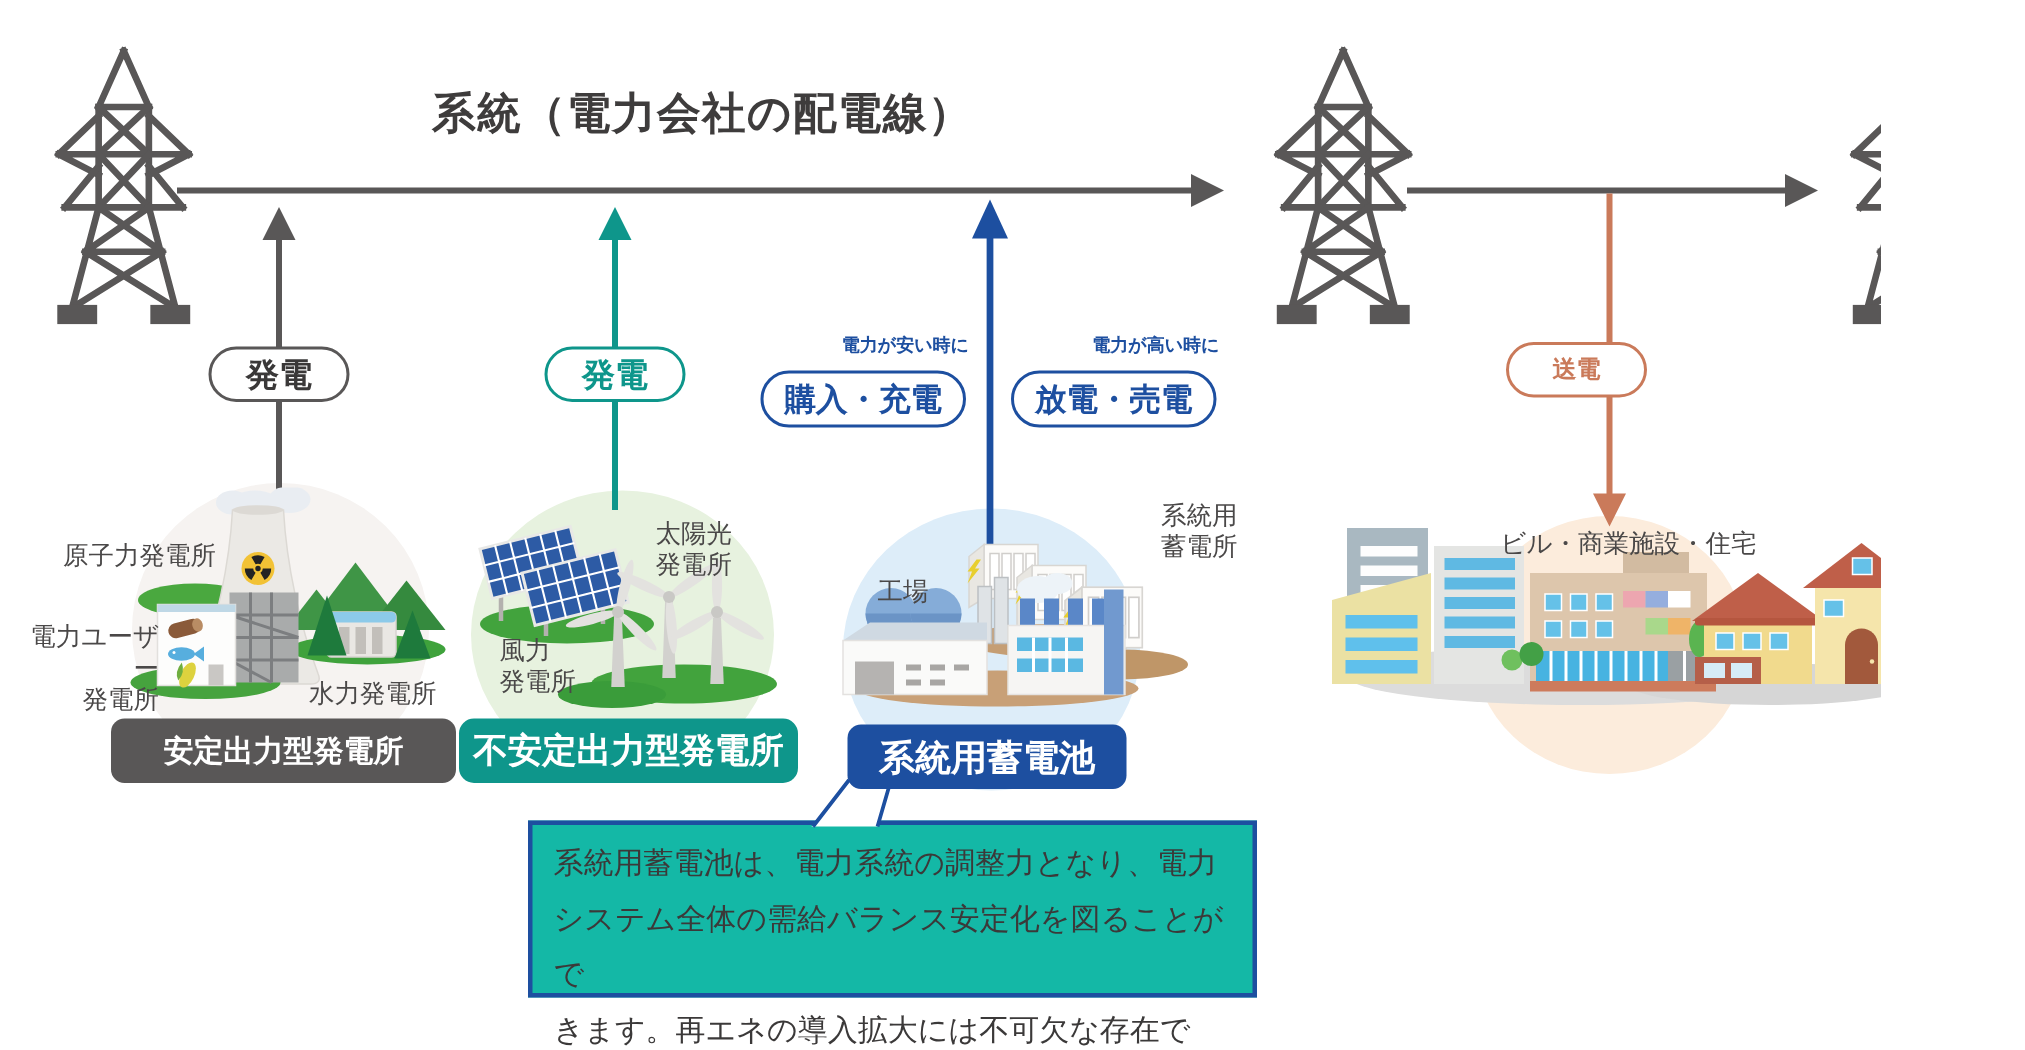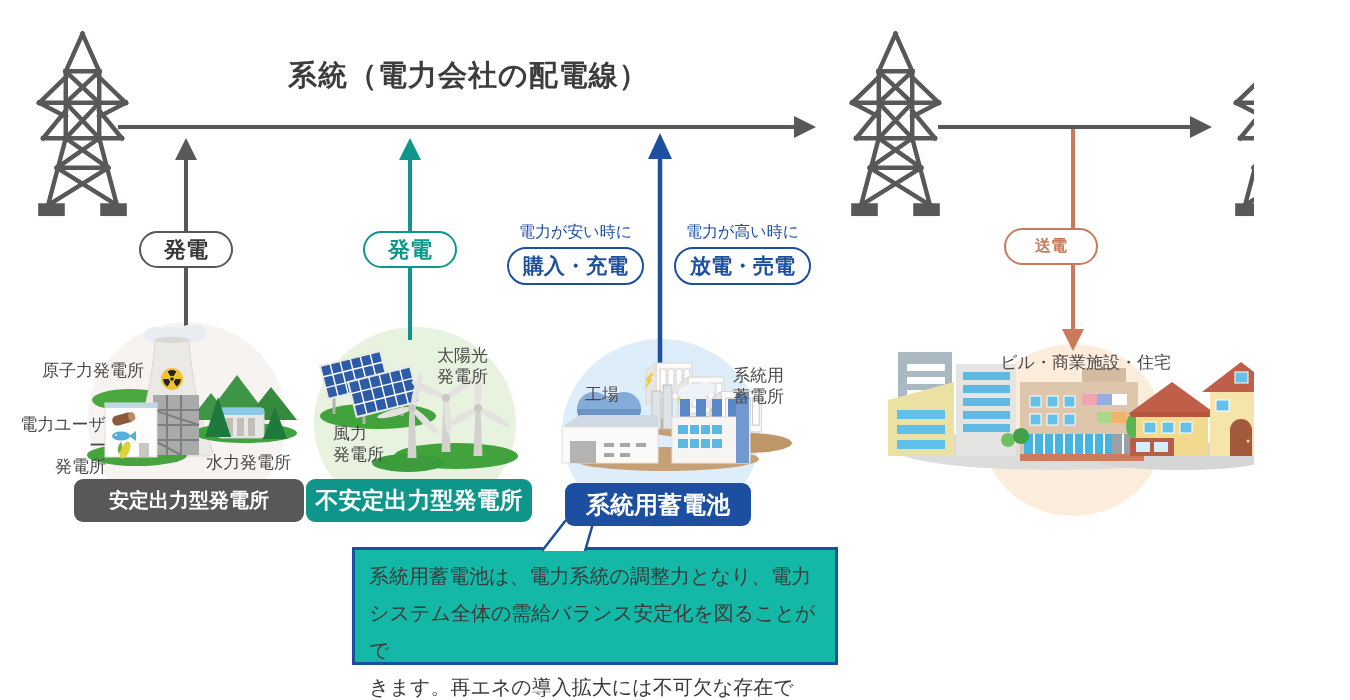--- a/index.html
+++ b/index.html
@@ -21,35 +21,35 @@
   #connector-svg{position:absolute;left:0;top:0;z-index:2;pointer-events:none;}
   .tower{position:absolute;z-index:2;}
   .illus{position:absolute;z-index:3;}
   .title{position:absolute;left:288px;top:56px;font-size:29px;font-weight:700;color:#3e3c3c;letter-spacing:1px;z-index:4;}
   .pill{position:absolute;display:flex;align-items:center;justify-content:center;background:#fff;border-radius:50px;font-weight:700;z-index:4;box-sizing:border-box;}
   .pill-gray{left:139px;top:231px;width:94px;height:37px;border:2.5px solid var(--line-gray);color:#3a3838;font-size:22px;}
   .pill-teal{left:363px;top:231px;width:94px;height:37px;border:2.5px solid var(--teal);color:var(--teal);font-size:22px;}
   .pill-buy{left:507px;top:247px;width:137px;height:38px;border:2.5px solid var(--blue);color:var(--blue);font-size:21px;}
   .pill-sell{left:674px;top:247px;width:137px;height:38px;border:2.5px solid var(--blue);color:var(--blue);font-size:21px;}
   .pill-send{left:1004px;top:228px;width:94px;height:37px;border:2.5px solid var(--orange);color:var(--orange);font-size:16px;}
-  .cond{position:absolute;width:141px;text-align:center;font-weight:400;color:var(--blue);font-size:16px;z-index:4;}
+  .cond{position:absolute;width:141px;text-align:right;font-weight:700;color:var(--blue);font-size:12px;z-index:4;}
   .cond-buy{left:505px;top:222px;}
   .cond-sell{left:672px;top:222px;}
   .ilabel{position:absolute;font-size:17px;color:#4a4848;line-height:21px;z-index:4;white-space:pre-line;}
   .lbl-nuclear{left:42px;top:360px;}
   .lbl-biomass{left:20px;top:414px;width:86px;text-align:right;}
   .lbl-hydro{left:206px;top:452px;text-align:center;}
   .lbl-solar{left:437px;top:345px;}
   .lbl-wind{left:333px;top:423px;}
   .lbl-factory{left:585px;top:384px;}
-  .lbl-storage{left:733px;top:333px;margin-top:32px;}
+  .lbl-storage{left:774px;top:333px;}
   .lbl-city{left:975px;top:352px;width:196px;text-align:right;}
   .badge{position:absolute;display:flex;align-items:center;justify-content:center;color:#fff;font-weight:700;border-radius:9px;text-align:center;z-index:4;white-space:pre-line;box-sizing:border-box;}
   .badge-stable{left:74px;top:479px;width:230px;height:43px;background:var(--line-gray);font-size:20px;}
-  .badge-unstable{left:306px;top:479px;width:226px;height:43px;background:var(--teal);font-size:23px;}
+  .badge-unstable{left:306px;top:479px;width:226px;height:43px;background:var(--teal);font-size:23px;border-radius:10px;}
   .badge-battery{left:565px;top:483px;width:186px;height:43px;background:var(--blue);font-size:24px;z-index:7;}
   .badge-demand{left:970px;top:461px;width:196px;height:76px;background:var(--orange);font-size:23px;line-height:32px;}
   .note-box{position:absolute;left:352px;top:547px;width:486px;height:118px;border:3px solid var(--blue);background:#14b8a6;box-sizing:border-box;z-index:5;}
   .note-text{padding:8px 14px;font-size:20px;line-height:37px;color:#3b3939;white-space:pre-line;}
   #callout-svg{position:absolute;left:530px;top:512px;z-index:6;pointer-events:none;}
 </style>
 </head>
 <body>
 
 <div class="canvas">

